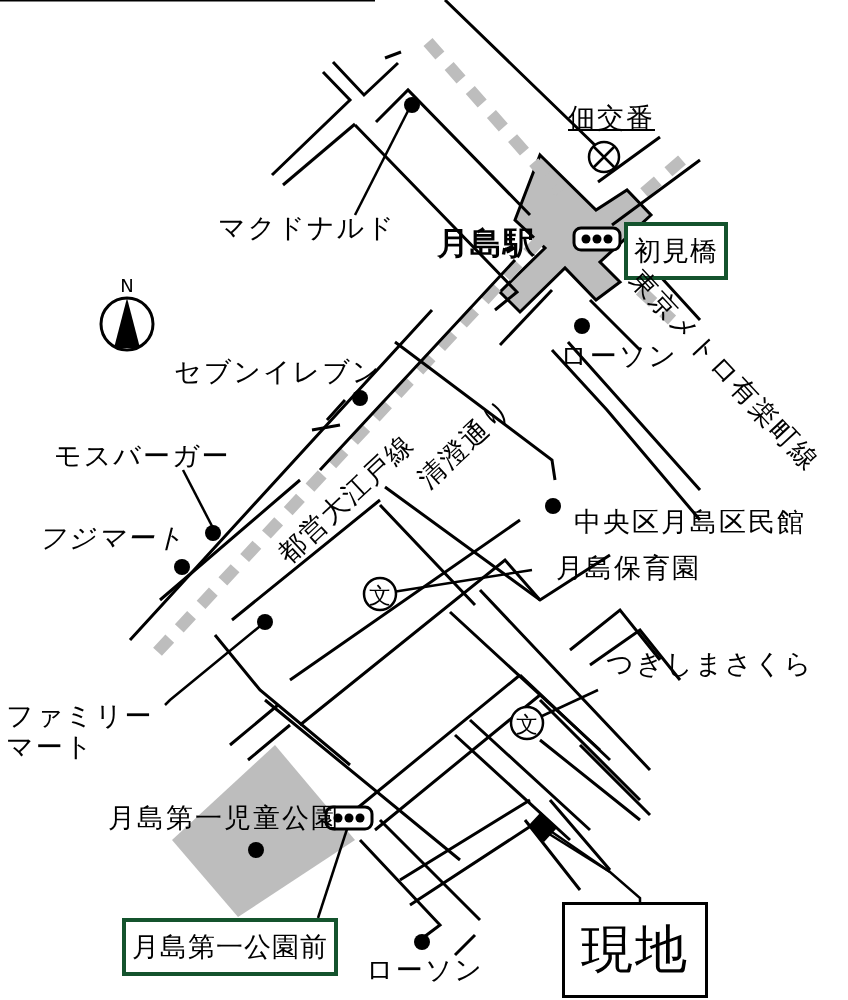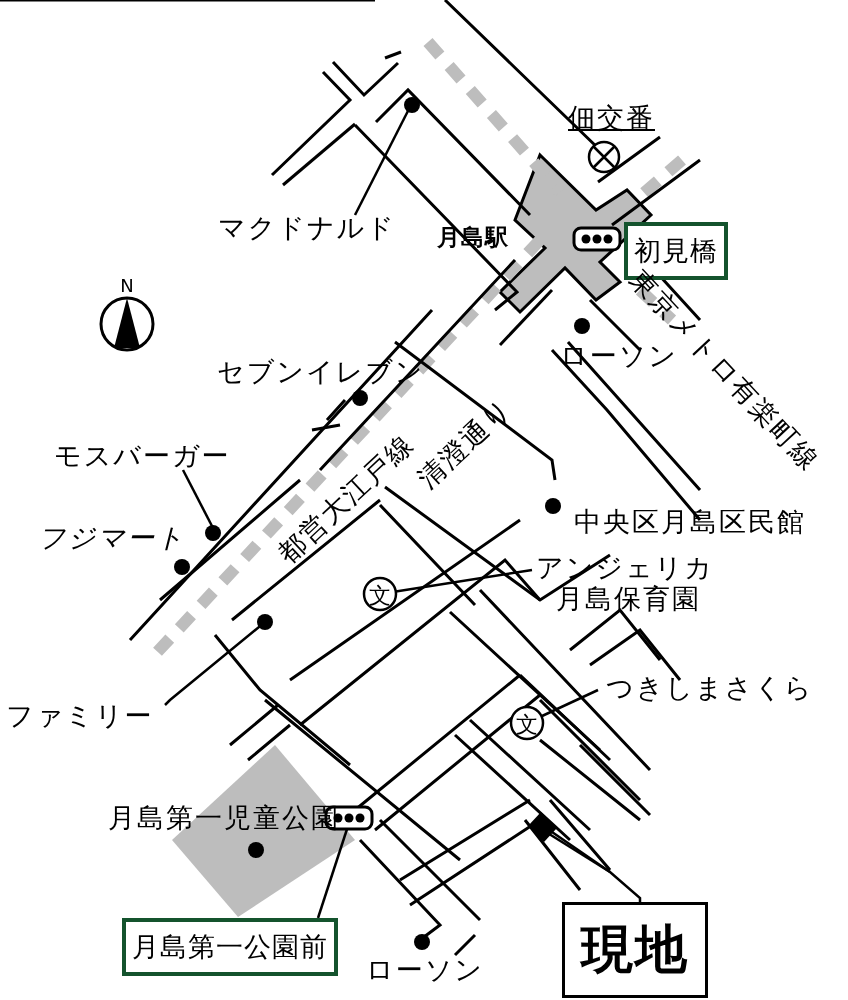--- a/index.html
+++ b/index.html
@@ -4,22 +4,22 @@
 <style>
   html, body { margin: 0; padding: 0; background: #ffffff; }
   body { width: 848px; height: 1000px; overflow: hidden; position: relative; font-family: "DejaVu Sans", sans-serif; }
   #map { position: absolute; left: 0; top: 0; width: 848px; height: 1000px; }
   .road { stroke: #000; stroke-width: 3; fill: none; stroke-linecap: butt; }
   .rail { stroke: #bdbdbd; stroke-width: 12; stroke-dasharray: 18 14; fill: none; }
   .lead { stroke: #000; stroke-width: 2.5; fill: none; }
   .poi { fill: #000; }
   .lbl { position: absolute; font-size: 27px; color: #000; white-space: nowrap; line-height: 1.15; letter-spacing: 2px; }
   .boxed { position: absolute; border: 4px solid #14532d; background: #fff; font-size: 27px; padding: 8px 6px; white-space: nowrap; line-height: 34px; letter-spacing: 1px; }
-  .station-name { position: absolute; font-size: 23px; font-weight: bold; letter-spacing: 1px; white-space: nowrap; }
-  .site-box { position: absolute; left: 562px; top: 902px; width: 140px; height: 90px; border: 3px solid #000; background: #fff; display: flex; align-items: center; justify-content: center; font-size: 52px; font-weight: bold; letter-spacing: 2px; text-align: center; }
+  .station-name { position: absolute; font-size: 32px; font-weight: bold; letter-spacing: 1px; white-space: nowrap; }
+  .site-box { position: absolute; left: 562px; top: 902px; width: 140px; height: 90px; border: 3px solid #000; background: #fff; display: flex; align-items: center; justify-content: center; font-size: 52px; font-weight: normal; letter-spacing: 2px; text-align: center; }
   .rot { position: absolute; white-space: nowrap; font-size: 27px; letter-spacing: 2px; transform-origin: 0 0; }
 </style>
 </head>
 <body>
 
 <svg id="map" viewBox="0 0 848 1000" xmlns="http://www.w3.org/2000/svg">
 
   <polygon points="275,745 355,840 238,917 172,840" fill="#bdbdbd"></polygon>
 
   <polygon points="540,155 596,210 627,190 651,215 600,262 620,282 596,300 565,268 520,312 500,292 545,248 515,220" fill="#bdbdbd" stroke="#000" stroke-width="3"></polygon>
@@ -112,35 +112,35 @@
     <polygon points="127,298 114,348 140,348" fill="#000"></polygon>
     <text x="127" y="292" font-size="18" text-anchor="middle" font-family="DejaVu Sans, sans-serif">N</text>
   </g>
 </svg>
 
 <div class="lbl" style="left:568px;top:102px;text-decoration:underline;">佃交番</div>
 <div class="lbl" style="left:218px;top:212px;">マクドナルド</div>
 <div class="station-name" style="left:437px;top:222px;">月島駅</div>
 <div class="boxed" style="left:624px;top:222px;">初見橋</div>
 <div class="lbl" style="left:560px;top:340px;">ローソン</div>
-<div class="lbl" style="left:174px;top:356px;margin-left:43px;">セブンイレブン</div>
+<div class="lbl" style="left:174px;top:356px;">セブンイレブン</div>
 <div class="lbl" style="left:54px;top:440px;">モスバーガー</div>
 <div class="lbl" style="left:38px;top:522px;text-align:left;font-style:italic;">
   <div>フジマート</div>
 </div>
 <div class="lbl" style="left:574px;top:506px;">中央区月島区民館</div>
 <div class="lbl" style="left:536px;top:552px;">
-  <div>アンジェリカ</div>
   <div style="padding-left:20px;">月島保育園</div>
 </div>
-<div class="lbl" style="left:606px;top:648px;margin-top:24px;">
+<div class="lbl" style="left:606px;top:648px;">
   <div>つきしまさくら</div>
 </div>
 <div class="lbl" style="left:6px;top:700px;">
   <div>ファミリー</div>
+  <div>マート</div>
 </div>
 <div class="lbl" style="left:60px;top:802px;margin-left:48px;">月島第一児童公園</div>
 <div class="boxed" style="left:122px;top:918px;">月島第一公園前</div>
 <div class="lbl" style="left:366px;top:954px;">ローソン</div>
 
 <div class="rot" style="left:270px;top:545px;transform:rotate(-43deg);">都営大江戸線</div>
 <div class="rot" style="left:410px;top:470px;transform:rotate(-43deg);">清澄通り</div>
 <div class="rot" style="left:648px;top:262px;transform:rotate(47deg);">東京メトロ有楽町線</div>
 
 <div class="site-box">現地</div>

